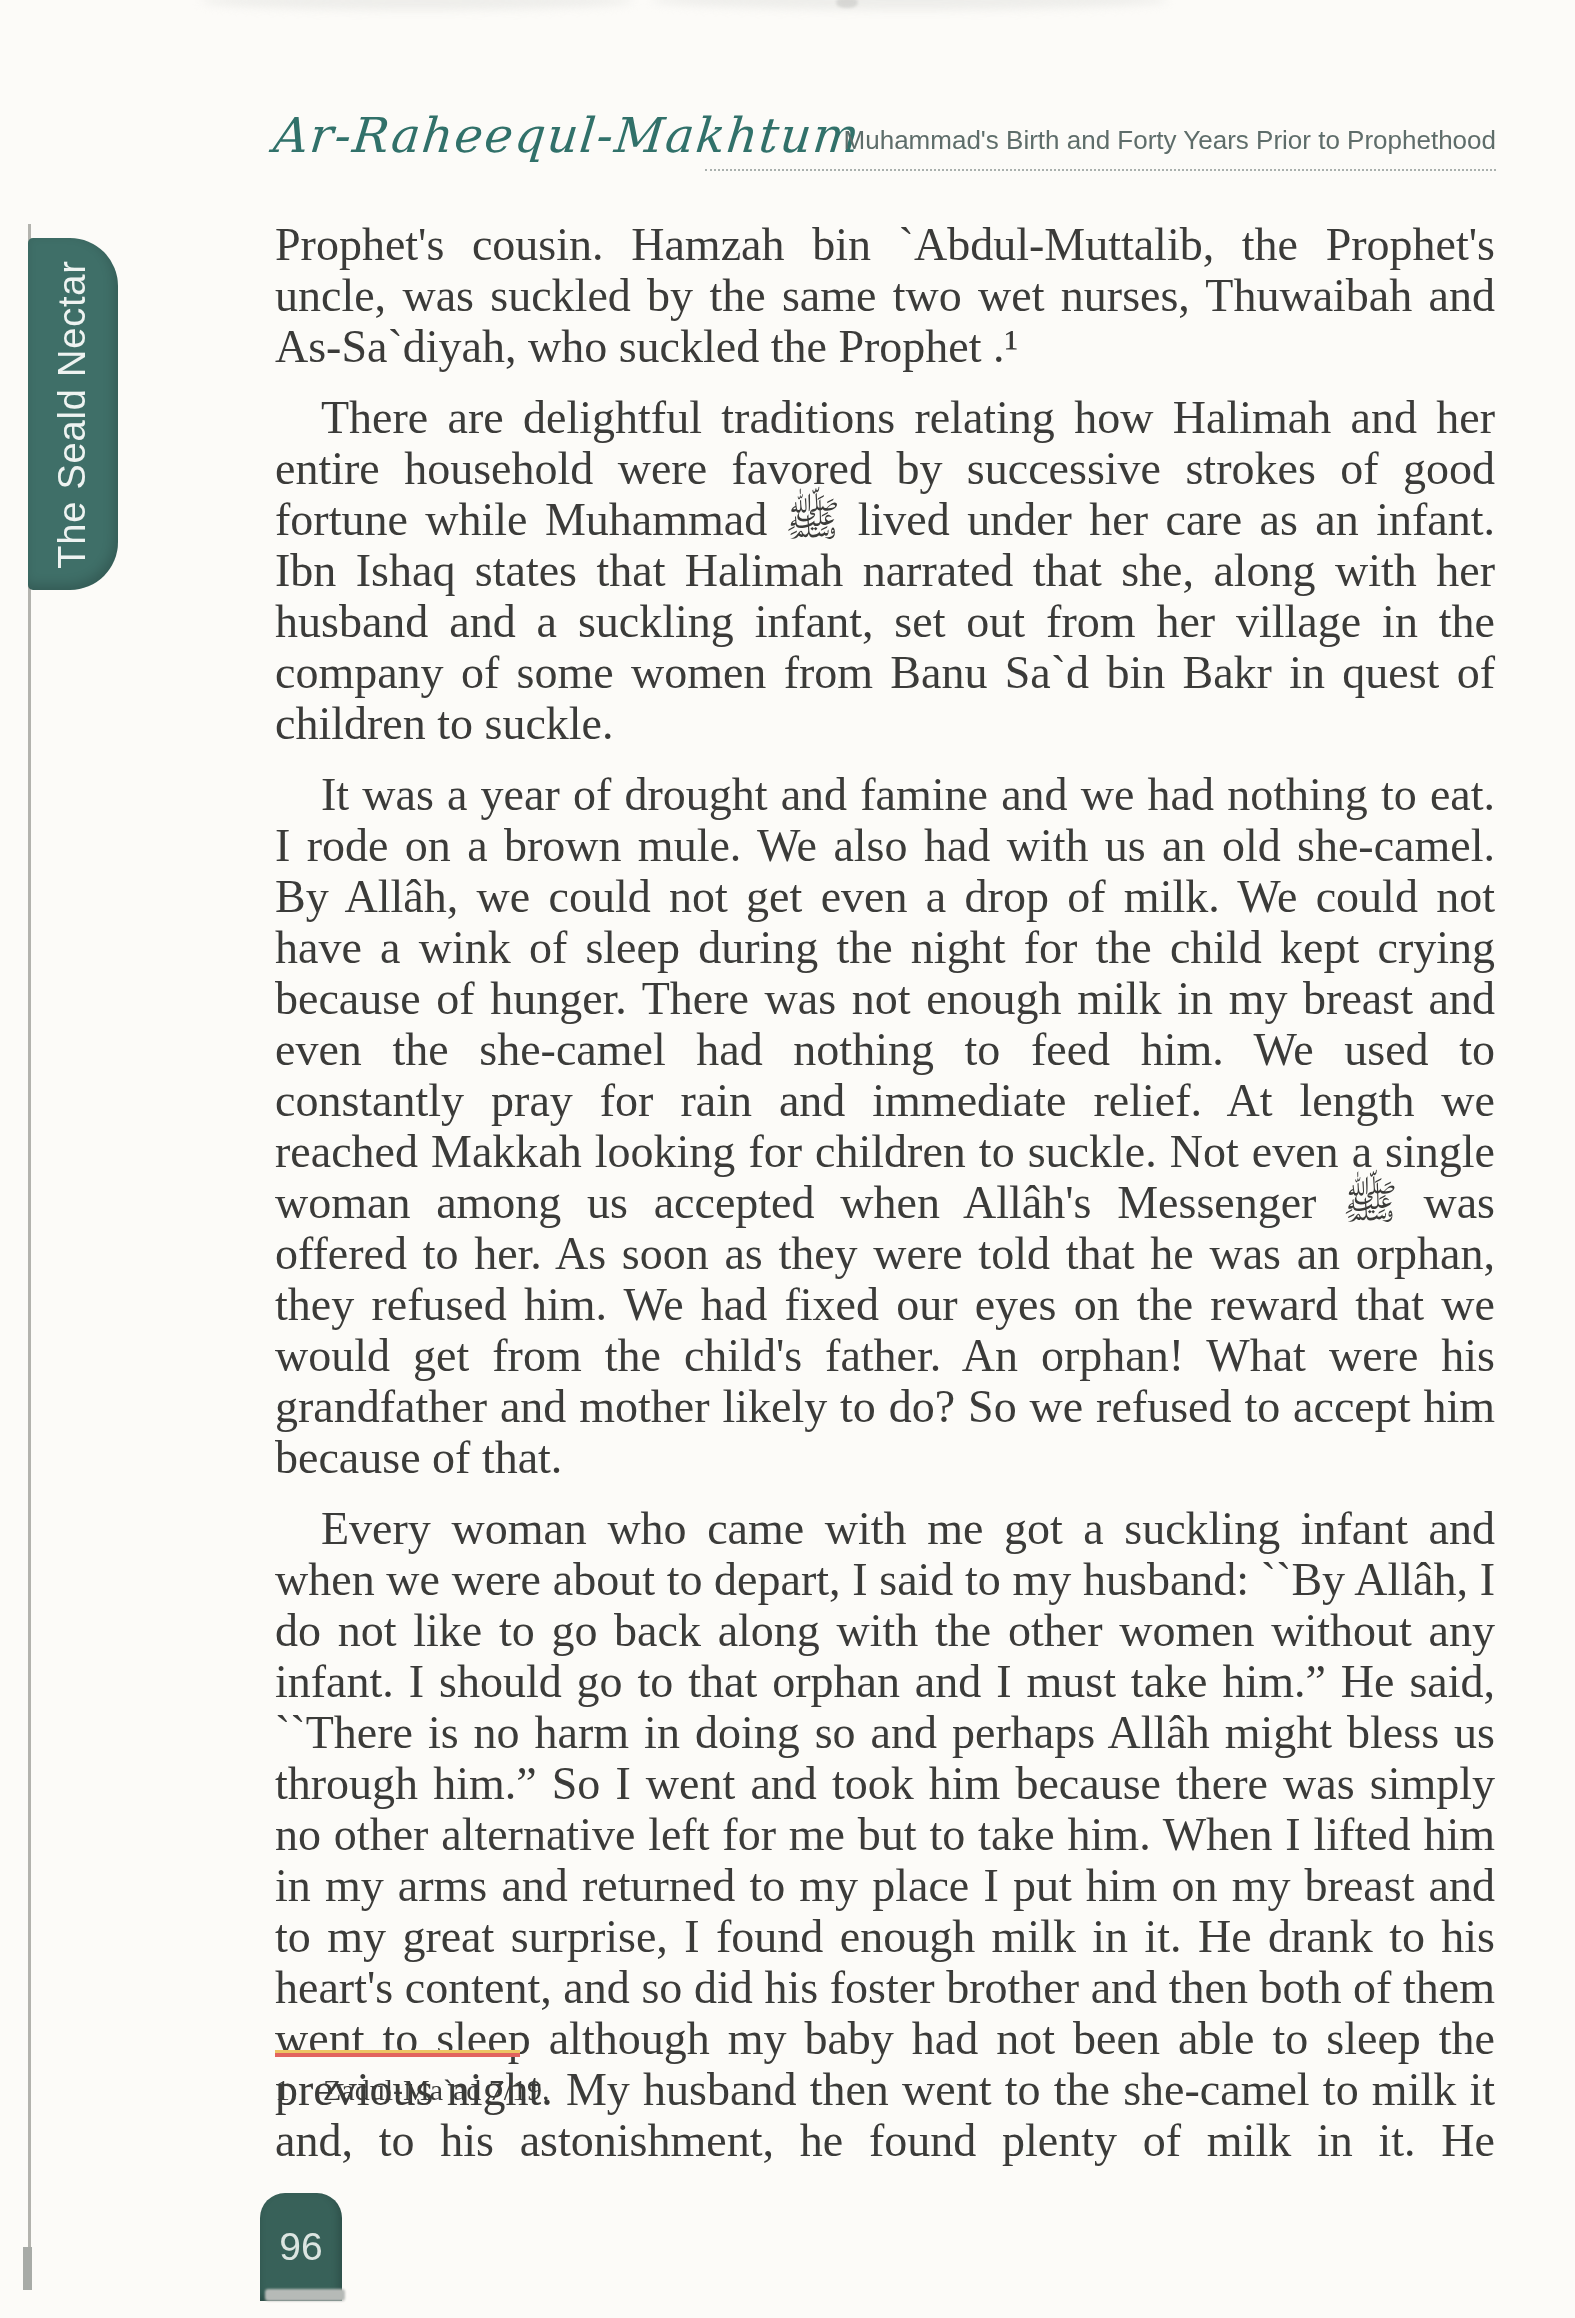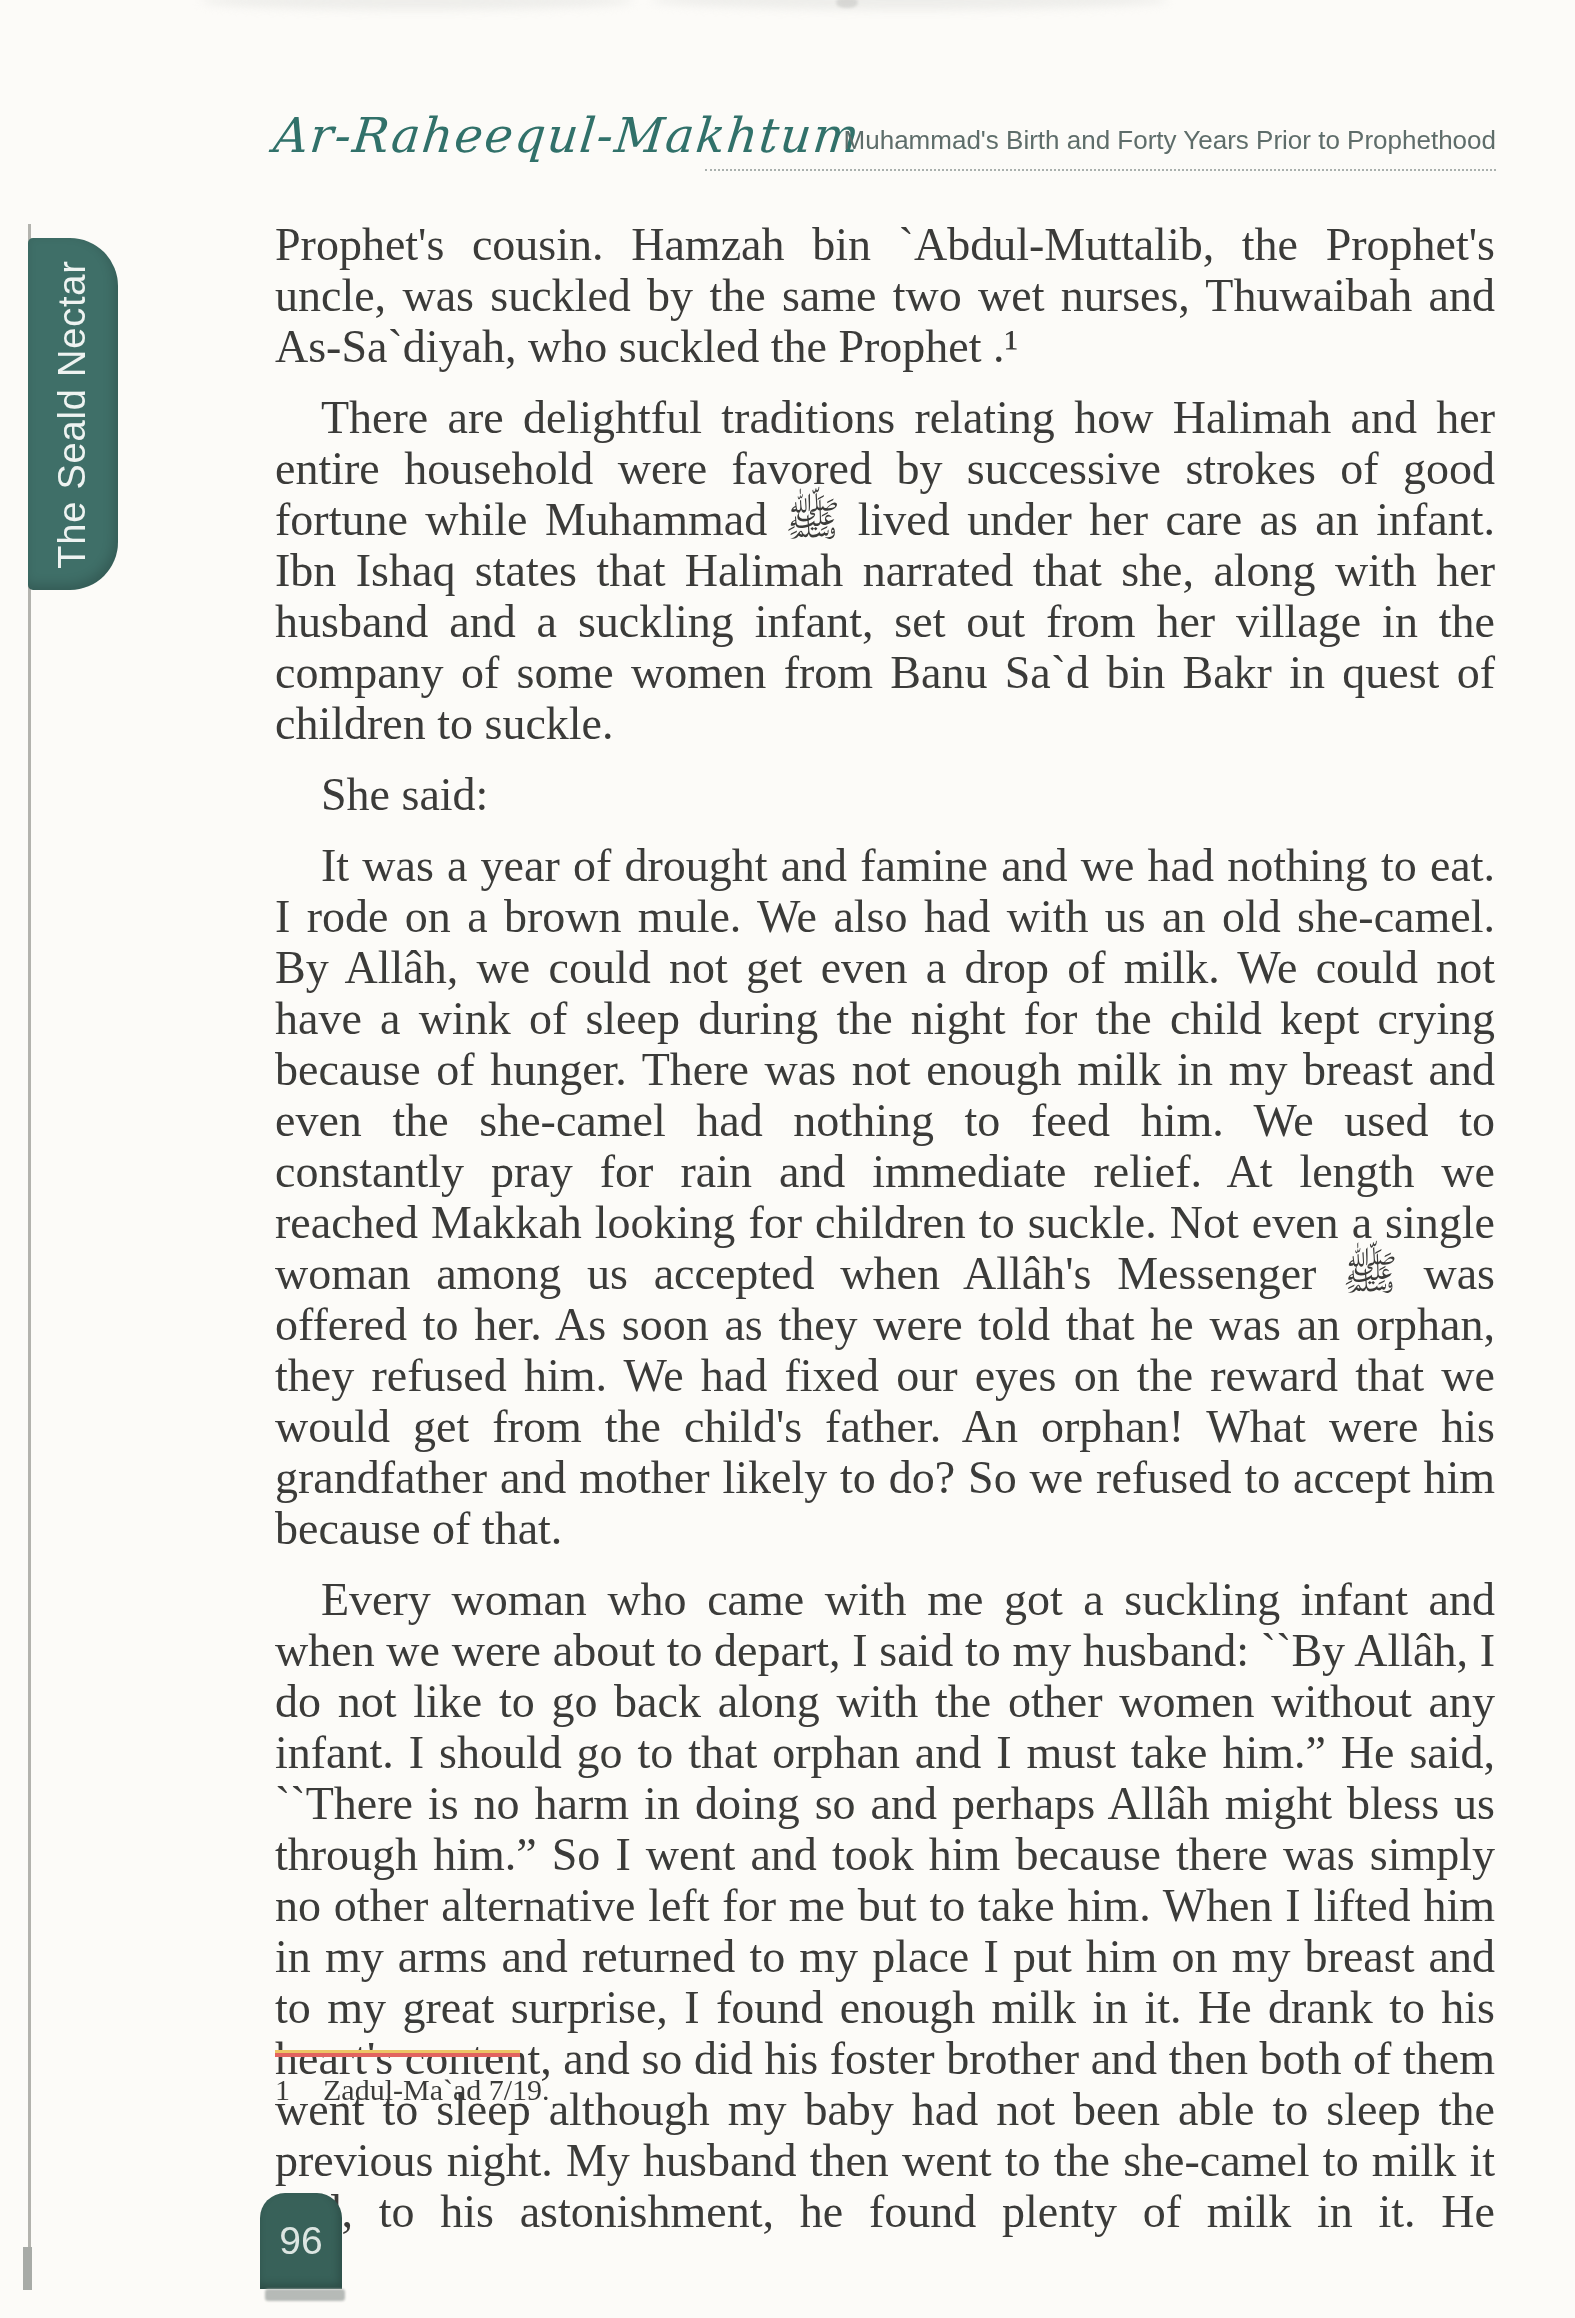--- a/index.html
+++ b/index.html
@@ -102,21 +102,21 @@
     left: 275px; top: 2073px;
     font-size: 30px;
     color: #3b3b39;
     display: flex; gap: 33px;
   }
 
   
   .page-number {
     position: absolute;
     left: 260px; top: 2193px;
-    width: 82px; height: 96px;
+    width: 82px; height: 108px;
     background: #386159;
     border-radius: 25px 25px 0 0;
     box-shadow: inset -2.5px -4.2px 8.3px rgba(0,0,0,.22);
     display: flex; align-items: center; justify-content: center;
     font-family: "Liberation Sans", sans-serif;
     font-size: 39px;
     color: #dce5e1;
   }
   .page-number-shadow {
     position: absolute;
@@ -143,21 +143,20 @@
   <div class="left-line"></div>
   <div class="left-line-foot"></div>
 
   <div class="side-tab">
     <span class="side-tab-label">The Seald Nectar</span>
   </div>
 
   <div class="body-text" id="body-text">
       <p class="">Prophet's cousin. Hamzah bin `Abdul-Muttalib, the Prophet's uncle, was suckled by the same two wet nurses, Thuwaibah and As-Sa`diyah, who suckled the Prophet .¹</p>
       <p class="indent ">There are delightful traditions relating how Halimah and her entire household were favored by successive strokes of good fortune while Muhammad ﷺ lived under her care as an infant. Ibn Ishaq states that Halimah narrated that she, along with her husband and a suckling infant, set out from her village in the company of some women from Banu Sa`d bin Bakr in quest of children to suckle.</p>
-      <p class="indent ">She said:</p>
       <p class="indent ">It was a year of drought and famine and we had nothing to eat. I rode on a brown mule. We also had with us an old she-camel. By Allâh, we could not get even a drop of milk. We could not have a wink of sleep during the night for the child kept crying because of hunger. There was not enough milk in my breast and even the she-camel had nothing to feed him. We used to constantly pray for rain and immediate relief. At length we reached Makkah looking for children to suckle. Not even a single woman among us accepted when Allâh's Messenger ﷺ was offered to her. As soon as they were told that he was an orphan, they refused him. We had fixed our eyes on the reward that we would get from the child's father. An orphan! What were his grandfather and mother likely to do? So we refused to accept him because of that.</p>
       <p class="indent cont">Every woman who came with me got a suckling infant and when we were about to depart, I said to my husband: ``By Allâh, I do not like to go back along with the other women without any infant. I should go to that orphan and I must take him.” He said, ``There is no harm in doing so and perhaps Allâh might bless us through him.” So I went and took him because there was simply no other alternative left for me but to take him. When I lifted him in my arms and returned to my place I put him on my breast and to my great surprise, I found enough milk in it. He drank to his heart's content, and so did his foster brother and then both of them went to sleep although my baby had not been able to sleep the previous night. My husband then went to the she-camel to milk it and, to his astonishment, he found plenty of milk in it. He</p>
     </div>
 
   <div class="footnote-rule"></div>
   <div class="footnote">
     <span class="footnote-marker">1</span>
     <span class="footnote-text">Zadul-Ma`ad 7/19.</span>
   </div>
 

